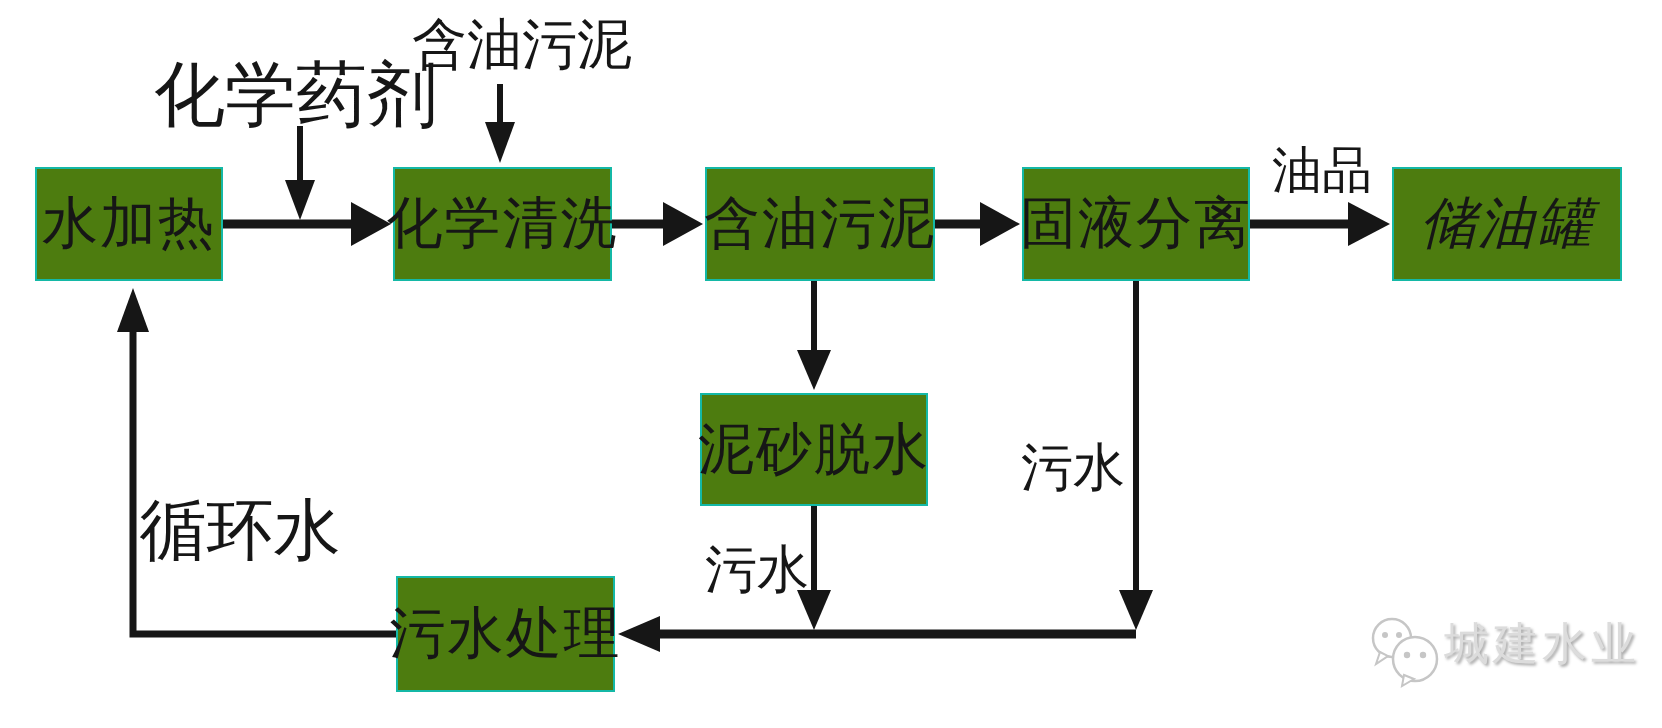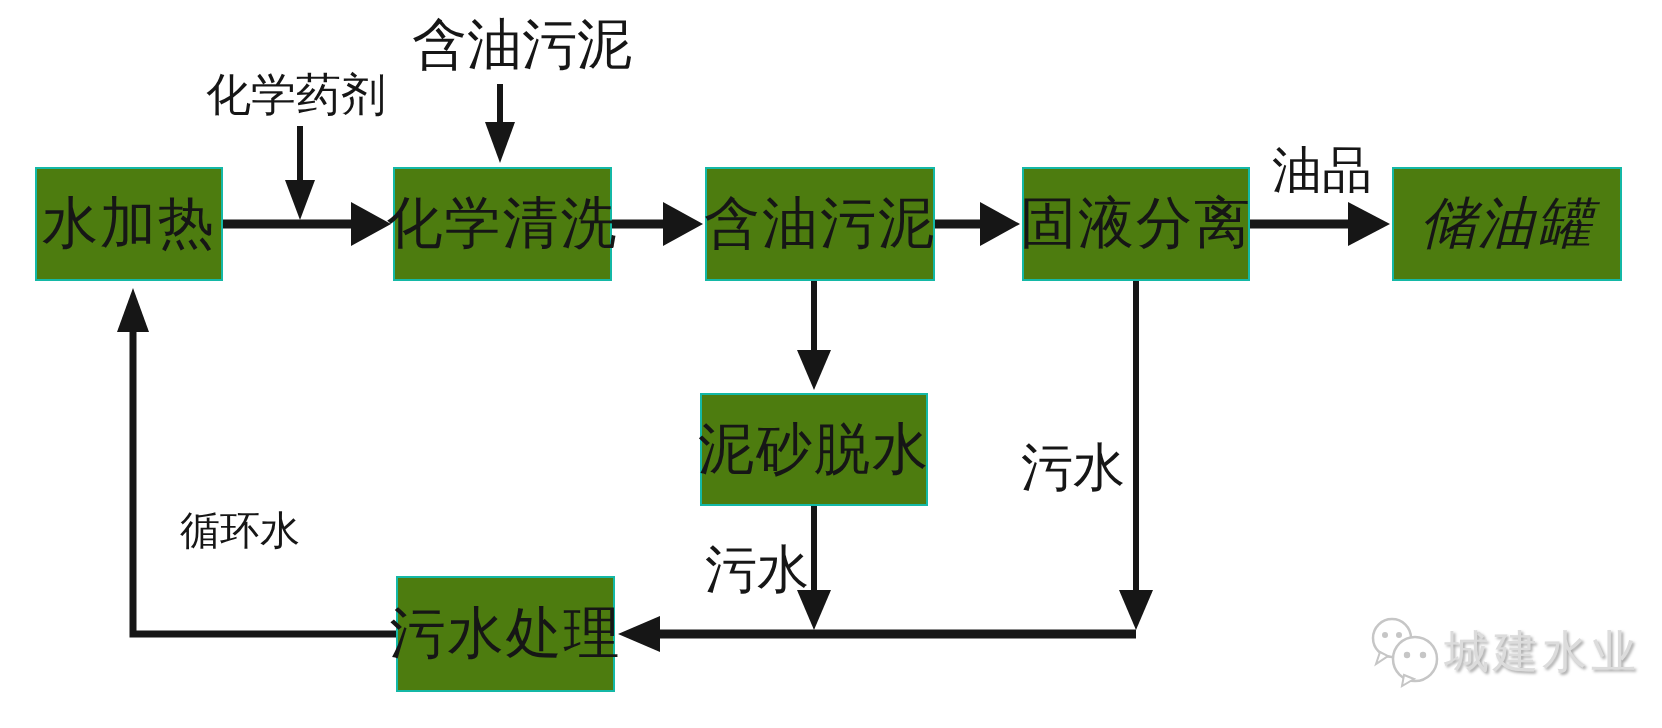--- a/index.html
+++ b/index.html
@@ -24,21 +24,21 @@
     position:absolute;
     transform:translate(-50%,-50%);
     color:#161616;
     white-space:nowrap;
   }
   #arrows{position:absolute;left:0;top:0;width:1662px;height:728px;pointer-events:none;}
   #arrows line,#arrows polyline{stroke:#161616;fill:none;}
   #arrows polygon{fill:#161616;stroke:none;}
   .watermark{
     position:absolute;
-    display:flex;align-items:center;
+    display:flex;
     color:#dcdcdc;
   }
   .wm-text{
     font-size:45px;
     letter-spacing:4px;
     color:#dcdcdc;
     text-shadow:2px 2px 3px #a8a8a8, -1px -1px 1px #ffffff;
     white-space:nowrap;
   }
 </style>
@@ -108,31 +108,31 @@
   <div class="node" style="left:705px;top:167px;width:230px;height:114px;">含油污泥</div>
 
   <div class="node" style="left:1022px;top:167px;width:228px;height:114px;">固液分离</div>
 
   <div class="node" style="left:1392px;top:167px;width:230px;height:114px;font-style:italic;">储油罐</div>
 
   <div class="node" style="left:700px;top:393px;width:228px;height:113px;">泥砂脱水</div>
 
   <div class="node" style="left:396px;top:576px;width:219px;height:116px;">污水处理</div>
 
-  <div class="flabel" style="left:296px;top:95px;font-size:45px;">化学药剂</div>
+  <div class="flabel" style="left:296px;top:95px;font-size:71px;">化学药剂</div>
 
   <div class="flabel" style="left:522px;top:45px;font-size:55px;">含油污泥</div>
 
   <div class="flabel" style="left:1322px;top:170px;font-size:50px;">油品</div>
 
   <div class="flabel" style="left:1073px;top:468px;font-size:52px;">污水</div>
 
   <div class="flabel" style="left:757px;top:570px;font-size:52px;">污水</div>
 
-  <div class="flabel" style="left:240px;top:530px;font-size:40px;">循环水</div>
+  <div class="flabel" style="left:240px;top:530px;font-size:67px;">循环水</div>
 
   <div class="watermark" style="left:1366px;top:614px;">
     <svg width="78" height="76" viewBox="0 0 78 76">
       <g fill="#ffffff" stroke="#c6c6c6" stroke-width="2.5">
         <circle cx="26" cy="24" r="19"></circle>
         <path d="M14 38 L10 50 L22 42 Z" stroke-width="2"></path>
         <circle cx="49" cy="45" r="22"></circle>
         <path d="M38 61 L36 72 L48 65 Z" stroke-width="2"></path>
       </g>
       <g fill="#c6c6c6">

